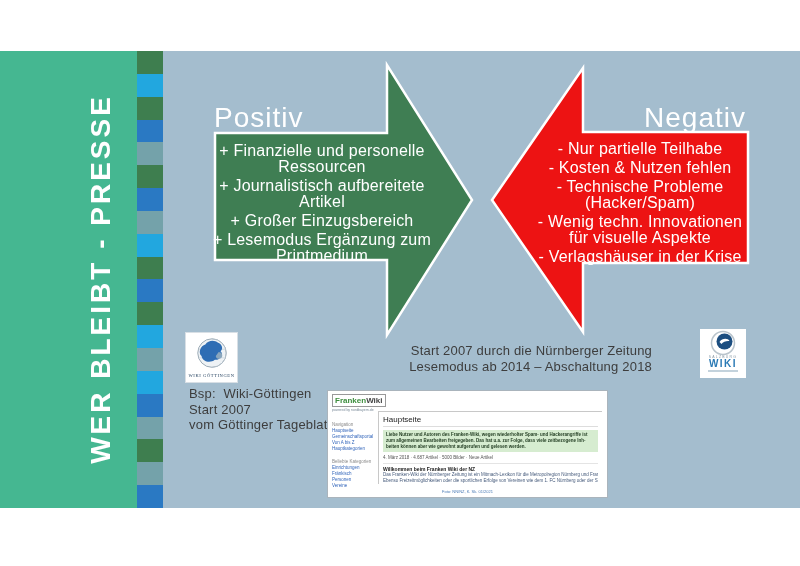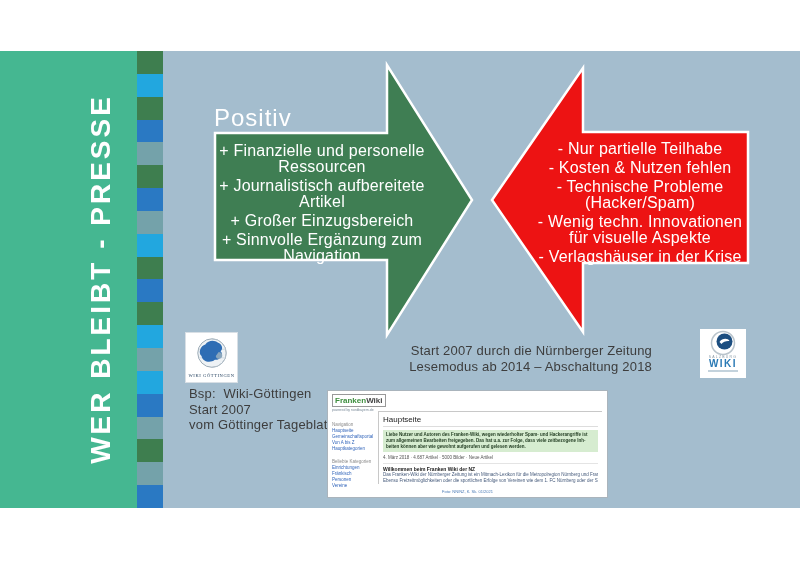--- a/index.html
+++ b/index.html
@@ -15,21 +15,21 @@
 
   
   .strip{position:absolute;left:137px;top:0;width:26px;height:457px;display:flex;flex-direction:column;}
   .strip-square{flex:1 1 auto;}
 
   
   .arrows{position:absolute;left:0;top:0;width:800px;height:457px;}
   .arrow-pos{fill:var(--green,#3F7E53);stroke:#fff;stroke-width:2.5;}
   .arrow-neg{fill:var(--red,#ED1313);stroke:#fff;stroke-width:2.5;}
 
-  .arrow-title{position:absolute;color:#fff;font-size:24px;letter-spacing:1px;line-height:34px;}
+  .arrow-title{position:absolute;color:#fff;font-size:28px;letter-spacing:1px;line-height:34px;}
   .title-pos{left:214px;top:50px;}
   .title-neg{right:54px;top:50px;text-align:right;}
 
   .bullets{position:absolute;text-align:center;color:#fff;font-size:16px;line-height:16px;letter-spacing:0.2px;}
   .pos-b{left:210px;top:92px;width:224px;}
   .neg-b{left:532px;top:90px;width:216px;}
   .bullet{margin:0 0 3px 0;}
 
   
   .caption{position:absolute;color:var(--captext,#3D3D3D);font-size:13px;line-height:15.5px;letter-spacing:0.2px;}
@@ -105,26 +105,27 @@
         <div class="strip-square" style="background: rgb(116, 162, 170);"></div>
         <div class="strip-square" style="background: rgb(42, 121, 195);"></div>
       </div>
 
     <svg class="arrows" viewBox="0 0 800 457">
       <polygon class="arrow-pos" points="215,82 387,82 387,14 472,149 387,284 387,209 215,209"></polygon>
       <polygon class="arrow-neg" points="748,81 583,81 583,17 492,149 583,281 583,212 748,212"></polygon>
     </svg>
 
     <div class="arrow-title title-pos">Positiv</div>
+    <div class="arrow-title title-neg">Negativ</div>
 
     <div class="bullets pos-b">
         <div class="bullet">+ Finanzielle und personelle Ressourcen</div>
         <div class="bullet">+ Journalistisch aufbereitete Artikel</div>
         <div class="bullet">+ Großer Einzugsbereich</div>
-        <div class="bullet">+ Sinnvolle Ergänzung zum Navigation</div>
+        <div class="bullet">+ Lesemodus Ergänzung zum Printmedium</div>
       </div>
     <div class="bullets neg-b">
         <div class="bullet">- Nur partielle Teilhabe</div>
         <div class="bullet">- Kosten &amp; Nutzen fehlen</div>
         <div class="bullet">- Technische Probleme (Hacker/Spam)</div>
         <div class="bullet">- Wenig techn. Innovationen für visuelle Aspekte</div>
         <div class="bullet">- Verlagshäuser in der Krise</div>
       </div>
 
     <div class="gott-logo">

